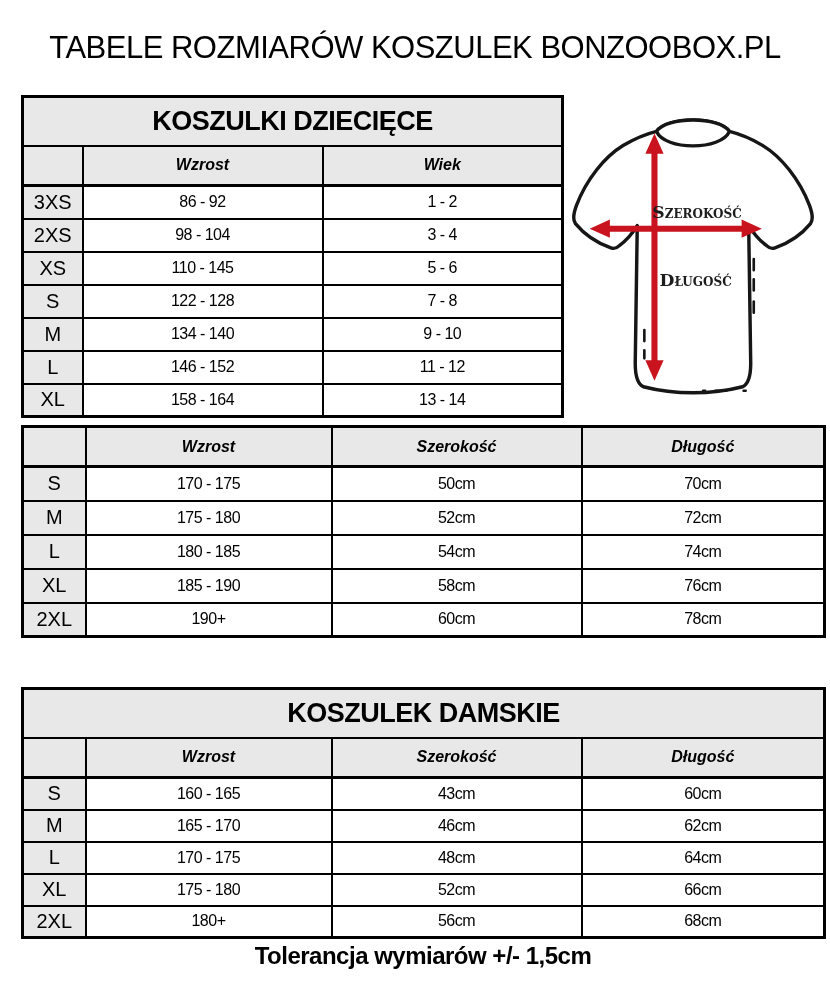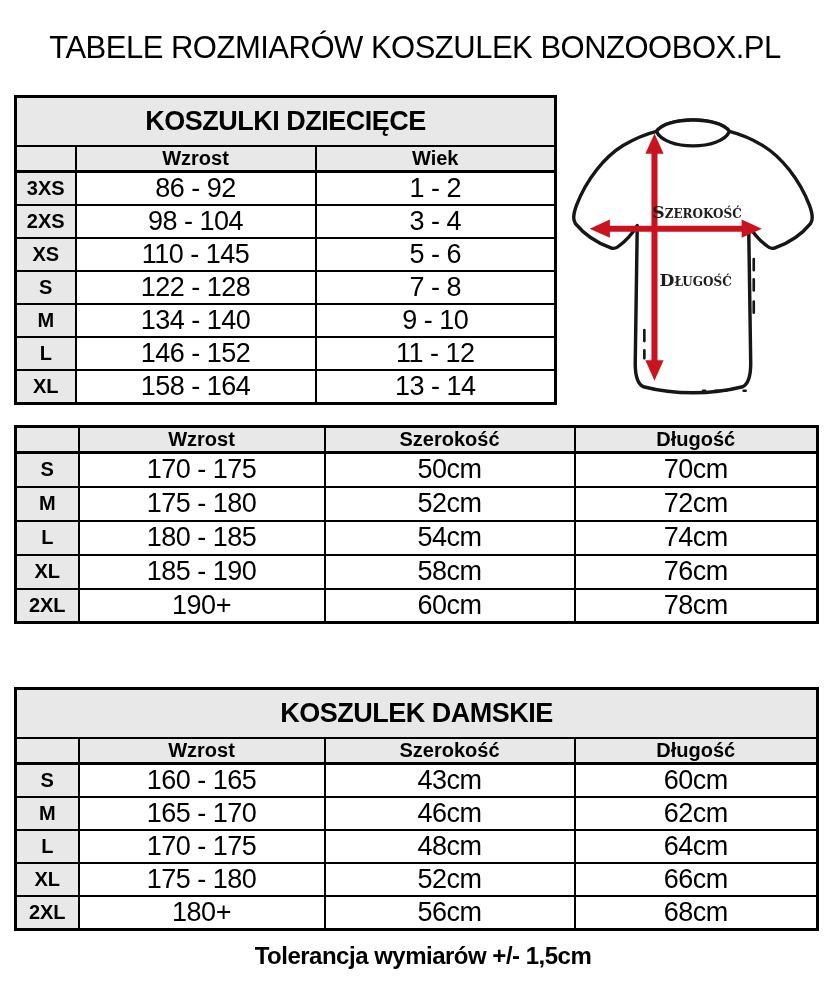--- a/index.html
+++ b/index.html
@@ -23,48 +23,50 @@
     text-align:center;
     font-size:31px;font-weight:normal;
     letter-spacing:-0.5px;
     white-space:nowrap;
   }
   table.size-table{
     position:absolute;
     border-collapse:collapse;
     table-layout:fixed;
     border:3px solid var(--border);
+    margin-left:7px;
   }
   table.kids{left:14px;top:95px;width:540px;}
   table.mens{left:14px;top:425px;width:802px;}
   table.womens{left:14px;top:687px;width:802px;}
   .size-table th,.size-table td{
     border:2px solid var(--border);
     text-align:center;vertical-align:middle;
     padding:0 4px;
     overflow:hidden;white-space:nowrap;
   }
   .size-table .t-title{
     background:var(--header-bg);
     font-size:27px;font-weight:bold;
     height:49px;letter-spacing:-0.5px;
   }
   .size-table tr.head-row th{
     background:var(--header-bg);
-    font-size:20px;font-weight:bold;
-    height:24px;
+    font-size:16px;font-weight:bold;
+    height:40px;
     border-bottom:3px solid var(--border);
+    font-style:italic;
   }
   .size-table tbody th.size-col{
     background:var(--header-bg);
-    font-size:20px;font-weight:bold;
+    font-size:20px;font-weight:normal;
   }
   .size-table tbody td.val{
     background:#ffffff;
-    font-size:27px;font-weight:normal;
+    font-size:16px;font-weight:normal;
     letter-spacing:-0.5px;
   }
   table.kids tbody tr{height:33px;}
   table.mens tbody tr{height:34px;}
   table.womens tbody tr{height:32px;}
 
   .shirt-diagram{
     position:absolute;left:561px;top:99px;
     width:268px;height:310px;
   }

